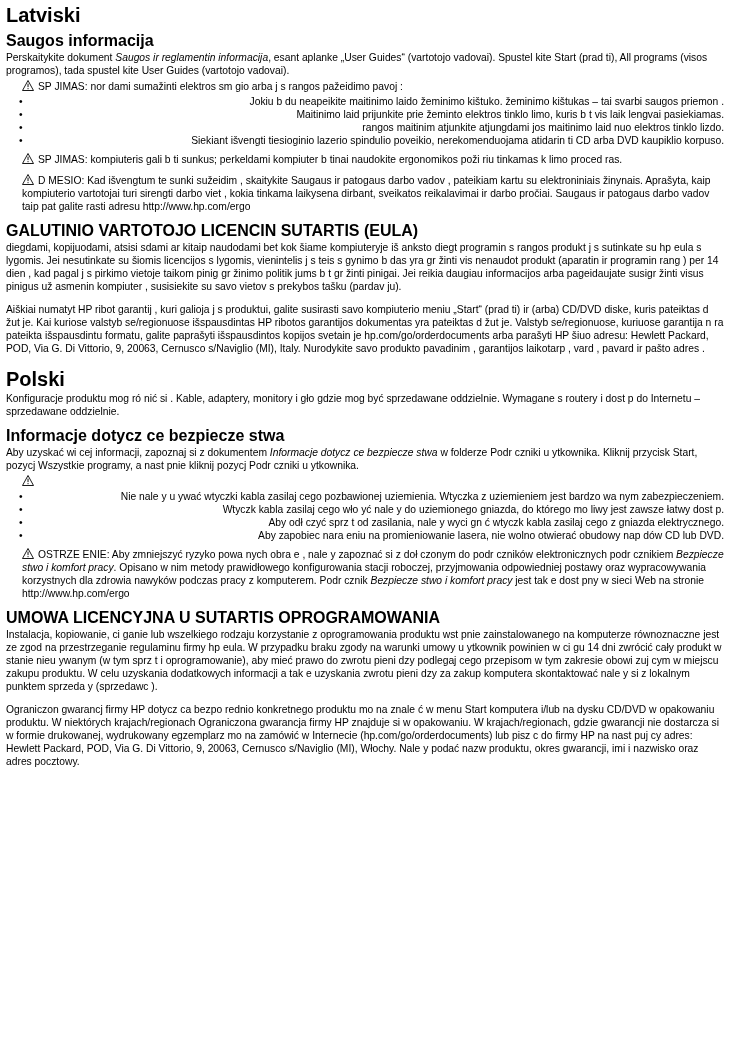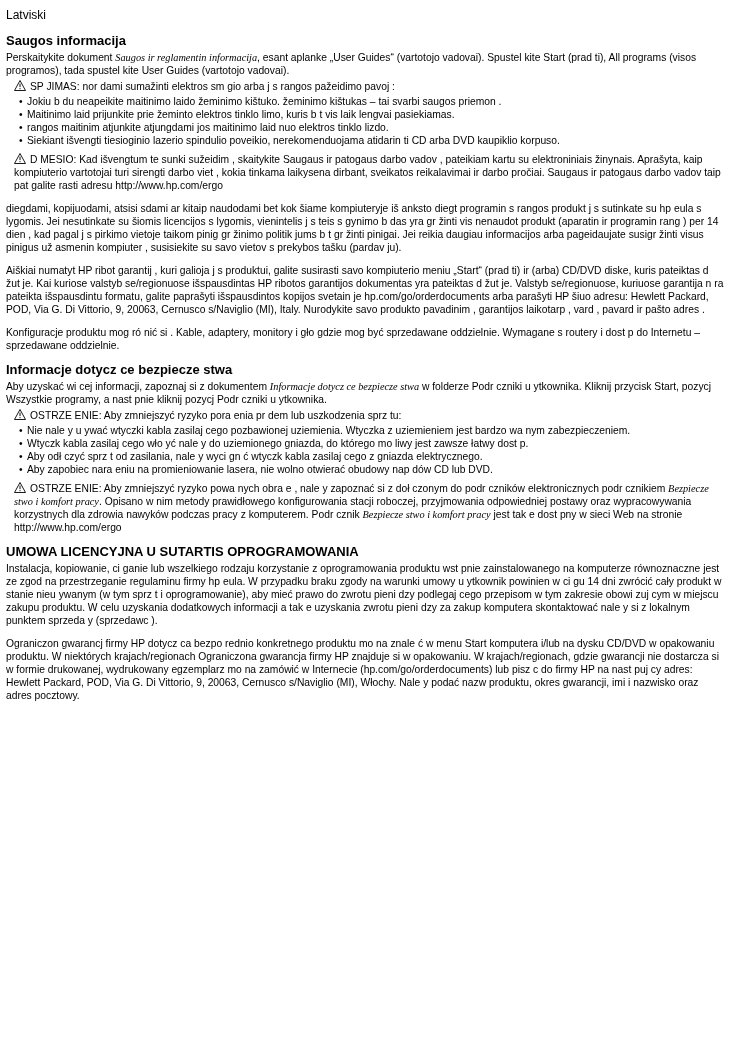--- a/index.html
+++ b/index.html
@@ -3,34 +3,34 @@
 <meta charset="utf-8">
 <style>
   * { margin:0; padding:0; box-sizing:border-box; }
   html, body { background:#ffffff; }
   body {
     width:731px; min-height:1059px;
     font-family:"Liberation Sans", sans-serif;
     font-size:10.3px; line-height:13px; color:#000;
     padding:5px 7px 8px 6px;
   }
-  h1 { font-size:12px; line-height:20px; font-weight:normal; margin:0 0 3px 0; }
+  h1 { font-size:20px; line-height:20px; font-weight:bold; margin:0 0 3px 0; }
   h1.spaced { margin-top:14px; }
-  h2 { font-size:13px; line-height:15px; font-weight:bold; margin:8px 0 3px 0; }
+  h2 { font-size:16px; line-height:15px; font-weight:bold; margin:8px 0 3px 0; }
   p.para { margin:0 0 10px 0; }
   p.tight { margin:0 0 3px 0; }
-  p.warning { margin:0 0 2px 8px; }
+  p.warning { margin:0 0 2px 16px; }
   p.warning.gap { margin-bottom:8px; }
   p.warning.gap-lg { margin-bottom:10px; }
   .b { font-weight:normal; }
-  .i { font-style:italic;font-family:Liberation Serif, serif; }
+  .i { font-style:italic; }
   .bullets { margin:0 0 6px 0; }
   .bullet { display:flex; align-items:flex-start; padding-left:13px; }
   .bmark { flex:0 0 auto; width:8px; }
-  .btext { flex:1 1 auto; }
+  .btext { flex:1 1 auto;text-align:right; }
   .wicon { display:inline-block; vertical-align:-1px; margin-right:4px; }
   .wicon svg { display:block; }
 </style>
 </head>
 <body>
 
 <div class="page">
 
   <section>
     <h1>Latviski</h1>
@@ -56,42 +56,49 @@
       <div class="bullet">
         <span class="bmark">•</span>
         <span class="btext"> rangos maitinim atjunkite atjungdami jos maitinimo laid nuo elektros tinklo lizdo.</span>
       </div>
       <div class="bullet">
         <span class="bmark">•</span>
         <span class="btext">Siekiant išvengti tiesioginio lazerio spindulio poveikio, nerekomenduojama atidarin ti CD arba DVD kaupiklio korpuso.</span>
       </div>
     </div>
 
+    <p class="warning gap"><span class="wicon"><svg viewBox="0 0 24 22" width="12" height="11" aria-hidden="true">
+            <path d="M12 1 23 21 1 21 Z" fill="#fff" stroke="#000" stroke-width="1.8"></path>
+            <rect x="11.1" y="7.2" width="1.9" height="7" fill="#000"></rect>
+            <rect x="11.1" y="16.2" width="1.9" height="2.2" fill="#000"></rect>
+          </svg></span><span><span class="b">SP JIMAS:</span><span> kompiuteris gali b ti sunkus; perkeldami kompiuter b tinai naudokite ergonomikos poži riu tinkamas k limo proced ras.</span></span></p>
 
     <p class="warning gap-lg"><span class="wicon"><svg viewBox="0 0 24 22" width="12" height="11" aria-hidden="true">
             <path d="M12 1 23 21 1 21 Z" fill="#fff" stroke="#000" stroke-width="1.8"></path>
             <rect x="11.1" y="7.2" width="1.9" height="7" fill="#000"></rect>
             <rect x="11.1" y="16.2" width="1.9" height="2.2" fill="#000"></rect>
           </svg></span><span><span class="b">D MESIO: Kad išvengtum te sunki sužeidim , skaitykite Saugaus ir patogaus darbo vadov , pateikiam kartu su elektroniniais žinynais. Aprašyta, kaip kompiuterio vartotojai turi sirengti darbo viet , kokia tinkama laikysena dirbant, sveikatos reikalavimai ir darbo pročiai. Saugaus ir patogaus darbo vadov taip pat galite rasti adresu http://www.hp.com/ergo</span></span></p>
 
+    <h2>GALUTINIO VARTOTOJO LICENCIN  SUTARTIS (EULA)</h2>
     <p class="para"> diegdami, kopijuodami, atsisi sdami ar kitaip naudodami bet kok šiame kompiuteryje iš anksto diegt programin s rangos produkt j s sutinkate su hp eula s lygomis. Jei nesutinkate su šiomis licencijos s lygomis, vienintelis j s teis s gynimo b das yra gr žinti vis nenaudot produkt (aparatin ir programin rang ) per 14 dien , kad pagal j s pirkimo vietoje taikom pinig gr žinimo politik jums b t gr žinti pinigai. Jei reikia daugiau informacijos arba pageidaujate susigr žinti visus pinigus už asmenin kompiuter , susisiekite su savo vietov s prekybos tašku (pardav ju).</p>
     <p class="para">Aiškiai numatyt HP ribot garantij , kuri galioja j s produktui, galite susirasti savo kompiuterio meniu „Start“ (prad ti) ir (arba) CD/DVD diske, kuris pateiktas d žut je. Kai kuriose valstyb se/regionuose išspausdintas HP ribotos garantijos dokumentas yra pateiktas d žut je. Valstyb se/regionuose, kuriuose garantija n ra pateikta išspausdintu formatu, galite paprašyti išspausdintos kopijos svetain je hp.com/go/orderdocuments arba parašyti HP šiuo adresu: Hewlett Packard, POD, Via G. Di Vittorio, 9, 20063, Cernusco s/Naviglio (MI), Italy. Nurodykite savo produkto pavadinim , garantijos laikotarp , vard , pavard ir pašto adres .</p>
   </section>
 
   <section>
+    <h1 class="spaced">Polski</h1>
     <p class="para">Konfiguracje produktu mog ró nić si . Kable, adaptery, monitory i gło gdzie mog być sprzedawane oddzielnie. Wymagane s routery i dost p do Internetu – sprzedawane oddzielnie.</p>
 
     <h2>Informacje dotycz ce bezpiecze stwa</h2>
     <p class="tight"><span>Aby uzyskać wi cej informacji, zapoznaj si z dokumentem </span><span class="i">Informacje dotycz ce bezpiecze stwa</span><span> w folderze </span><span class="b">Podr czniki u ytkownika</span><span>. Kliknij przycisk </span><span class="b">Start</span><span>, pozycj </span><span class="b">Wszystkie programy</span><span>, a nast pnie kliknij pozycj </span><span class="b">Podr czniki u ytkownika</span><span>.</span></p>
 
     <p class="warning"><span class="wicon"><svg viewBox="0 0 24 22" width="12" height="11" aria-hidden="true">
             <path d="M12 1 23 21 1 21 Z" fill="#fff" stroke="#000" stroke-width="1.8"></path>
             <rect x="11.1" y="7.2" width="1.9" height="7" fill="#000"></rect>
             <rect x="11.1" y="16.2" width="1.9" height="2.2" fill="#000"></rect>
-          </svg></span><span><span class="b">OSTRZE ENIE:</span><span> Aby zmniejszyć ryzyko pora enia pr dem lub uszkodzenia sprz tu:</span></span></p>
+          </svg></span></p>
 
     <div class="bullets">
       <div class="bullet">
         <span class="bmark">•</span>
         <span class="btext">Nie nale y u ywać wtyczki kabla zasilaj cego pozbawionej uziemienia. Wtyczka z uziemieniem jest bardzo wa nym zabezpieczeniem.</span>
       </div>
       <div class="bullet">
         <span class="bmark">•</span>
         <span class="btext">Wtyczk kabla zasilaj cego wło yć nale y do uziemionego gniazda, do którego mo liwy jest zawsze łatwy dost p.</span>
       </div>

